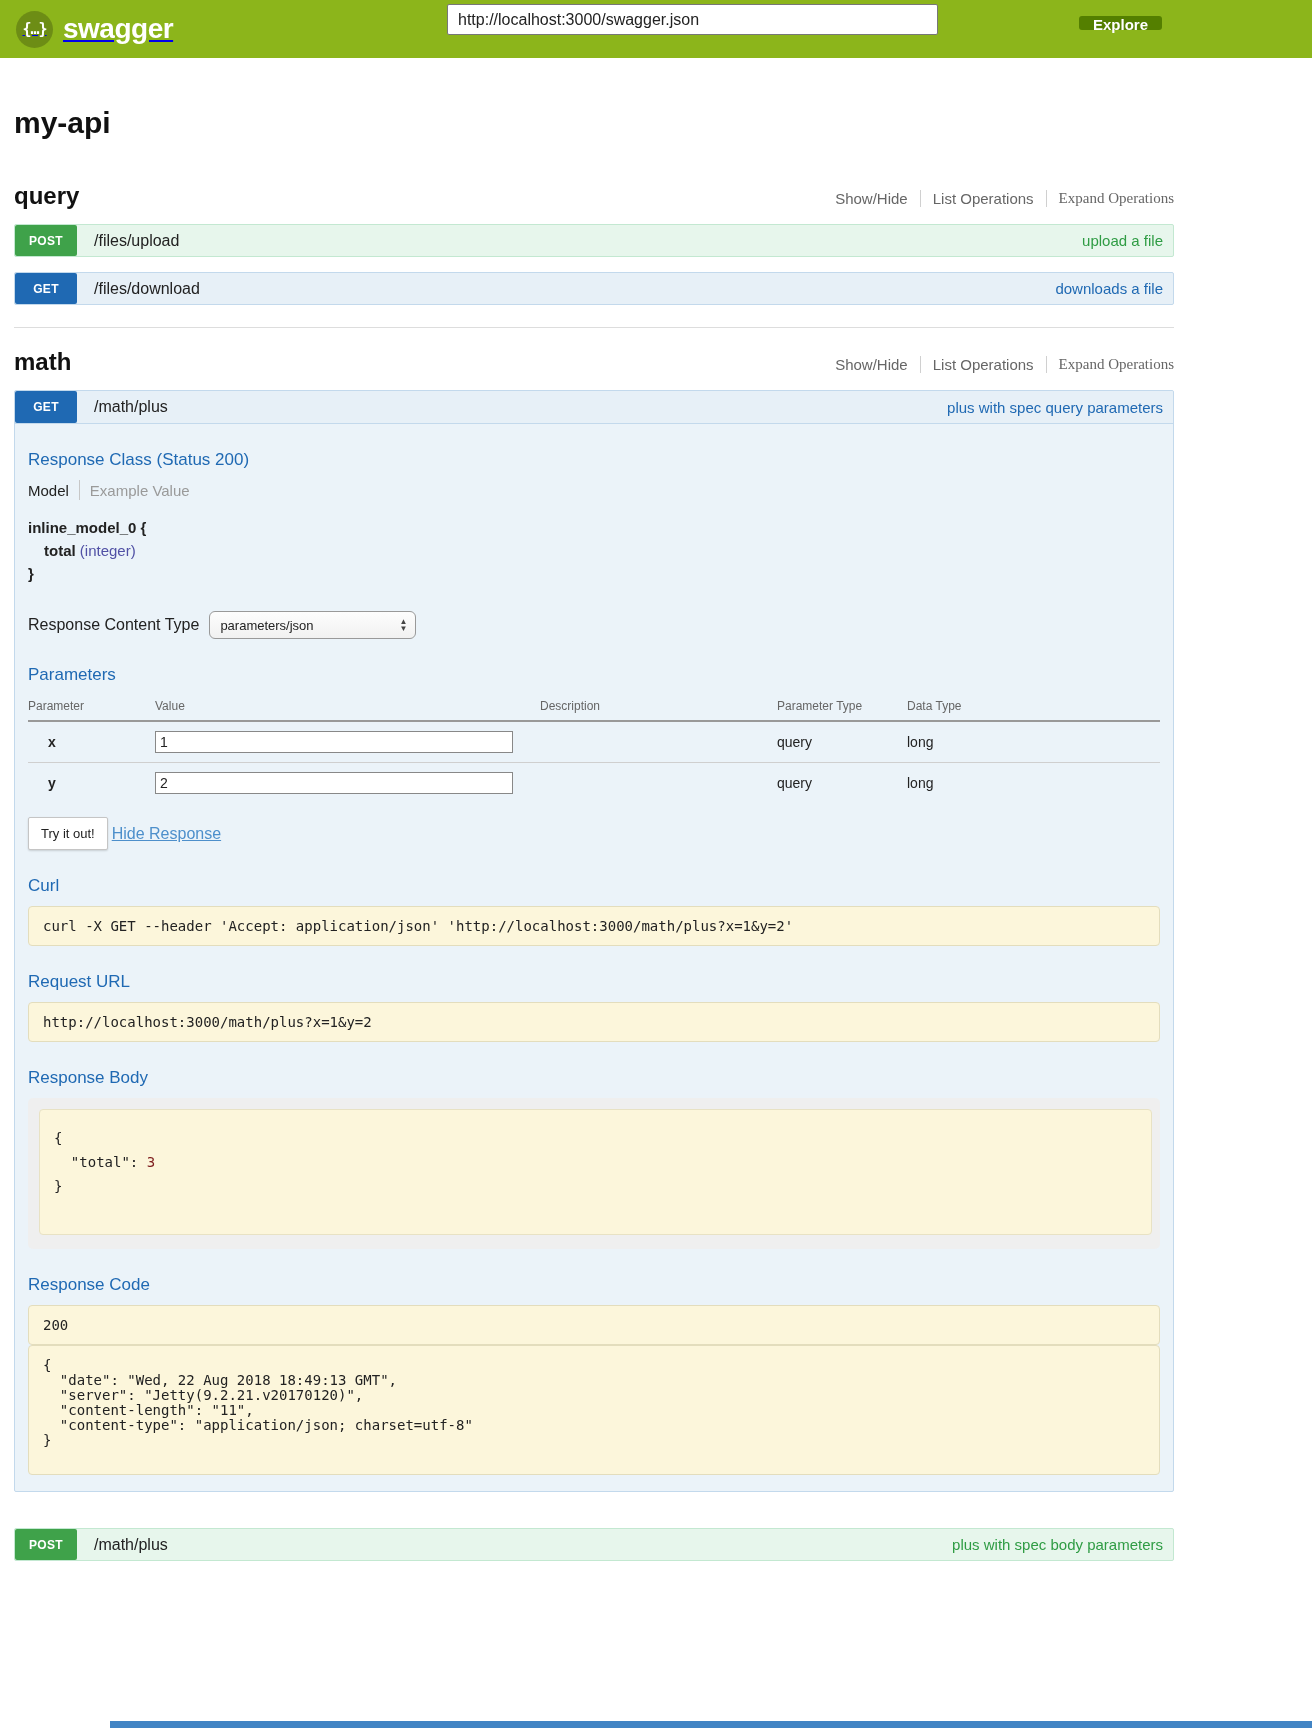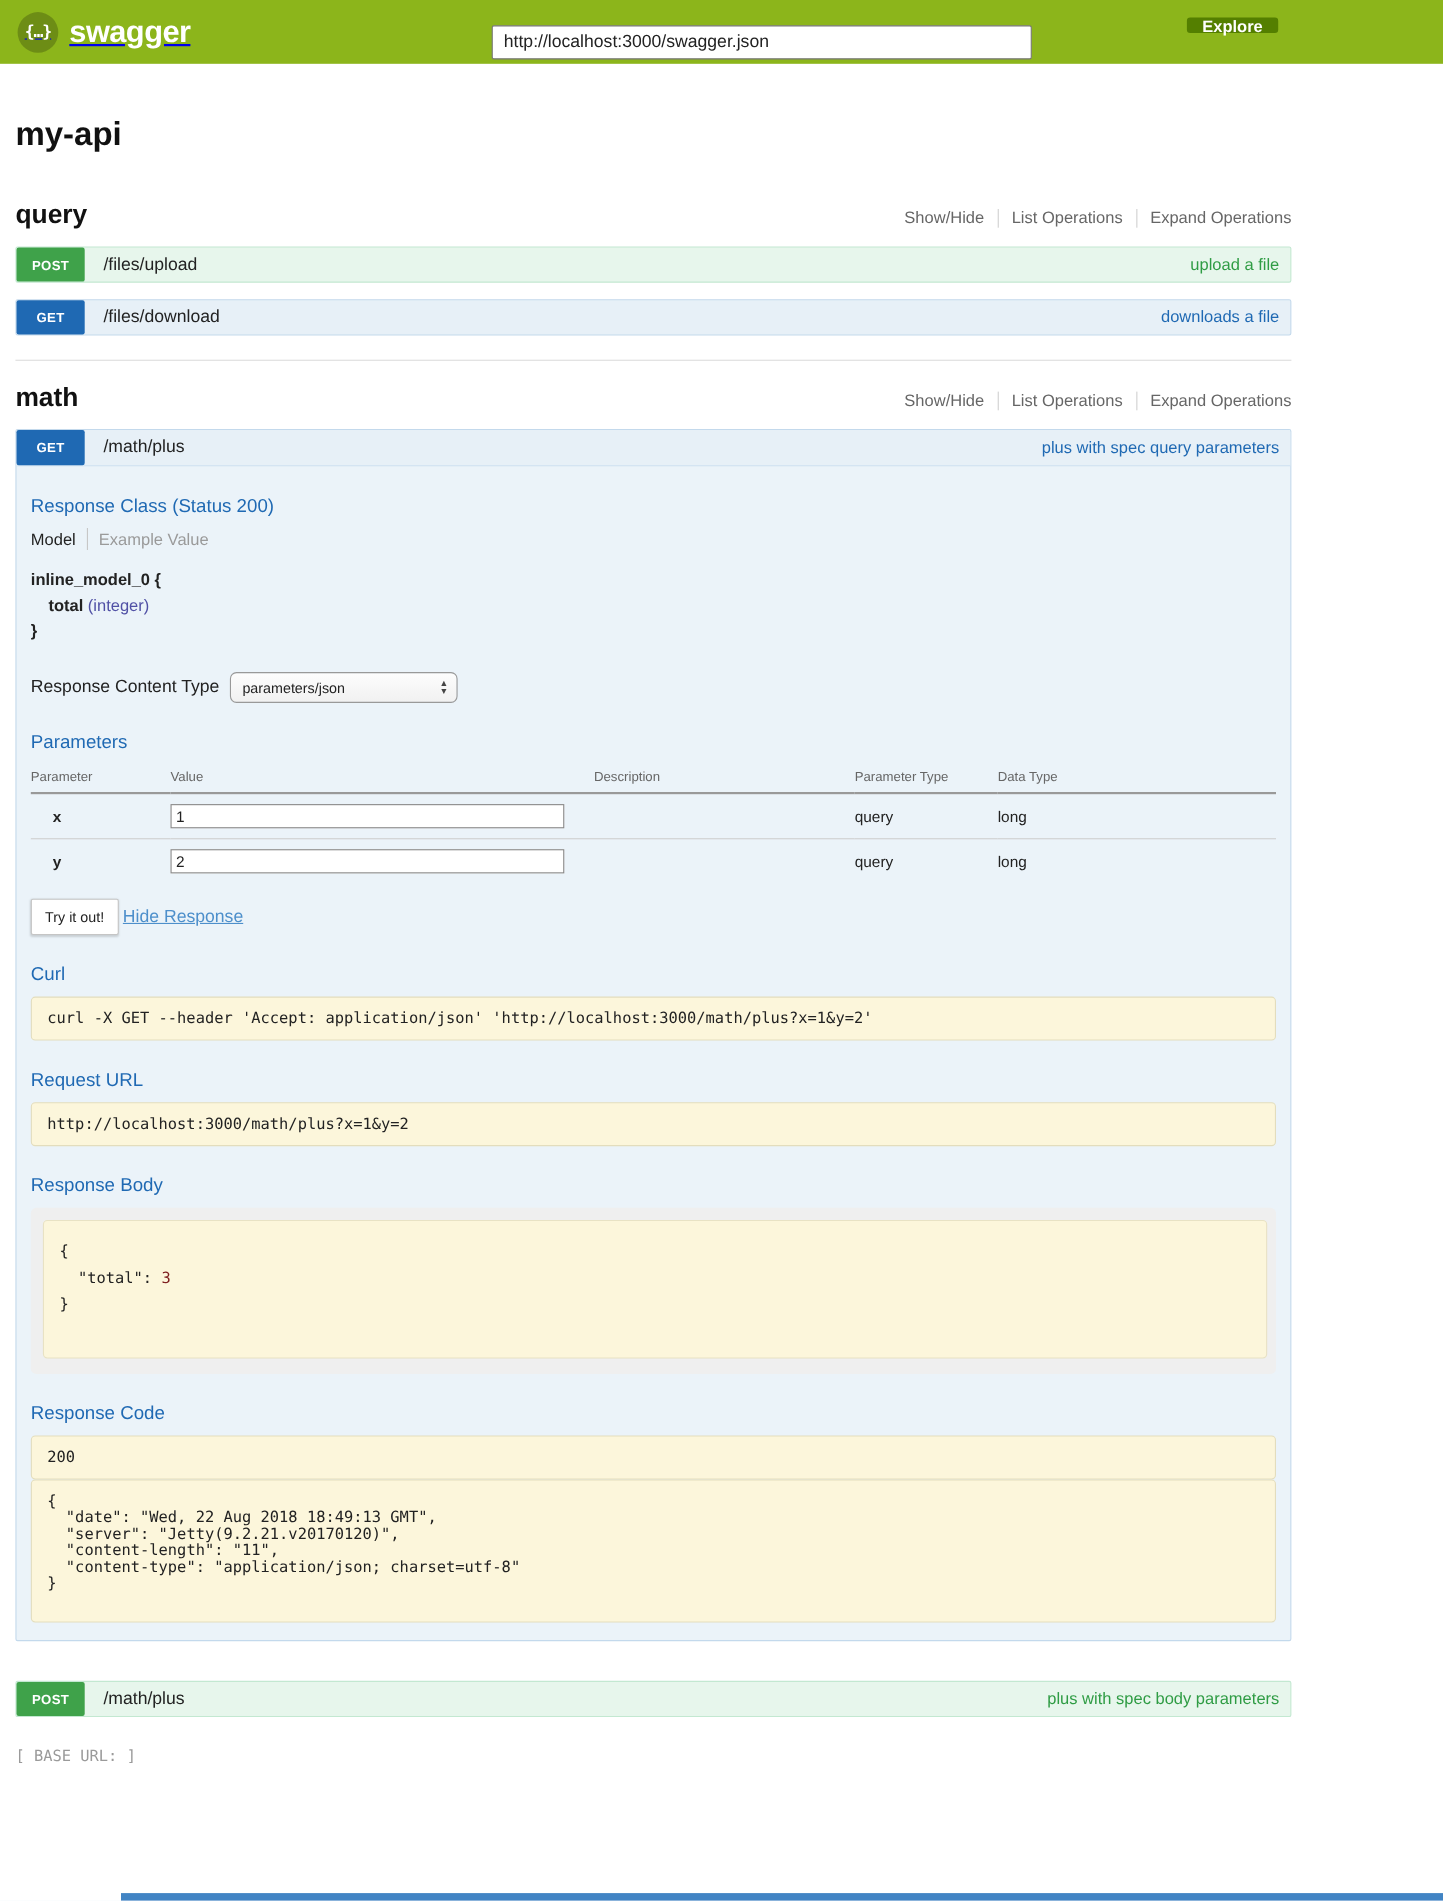--- a/index.html
+++ b/index.html
@@ -12,41 +12,41 @@
   
   .topbar { height:58px; background:#8cb51b; display:flex; align-items:center; padding:0 16px; }
   .brand { display:flex; align-items:center; gap:10px; }
   .logo-circle {
     width:37px; height:37px; border-radius:50%; background:rgba(0,0,0,0.22);
     color:#fff; display:flex; align-items:center; justify-content:center;
     font-family:"DejaVu Sans Mono", monospace; font-size:15px; font-weight:bold; letter-spacing:-1px;
   }
   .brand-name { color:#fff; font-size:28px; font-weight:bold; letter-spacing:-0.5px; }
   .url-input {
-    position:absolute; left:447px; top:23px; width:491px; height:31px;
+    position:absolute; left:447px; top:4px; width:491px; height:31px;
     border:1px solid #777; border-radius:2px; padding:0 10px; font-size:16px;
     font-family:"Liberation Sans", sans-serif; color:#222; background:#fff;
   }
   .explore-btn {
     position:absolute; right:150px; top:16px; height:14px;
     background:#547f00; color:#fff; border:none; border-radius:3px;
     font-size:15px; font-weight:bold; padding:0 14px; cursor:pointer;
     font-family:"Liberation Sans", sans-serif;
   }
 
   
   .wrap { width:1160px; margin-left:14px; }
   .page-title { font-size:30px; font-weight:bold; margin:48px 0 42px; color:#111; }
 
   .section-head { display:flex; align-items:baseline; margin:0 0 14px; }
   .section-title { font-size:24px; font-weight:bold; color:#111; }
   .section-links { margin-left:auto; display:flex; align-items:center; }
   .section-links a { color:#666; font-size:15px; text-decoration:none; padding:0 12px; }
   .section-links a + a { border-left:1px solid #d0d0d0; }
-  .section-links a:last-child { padding-right:0; }
+  .section-links a:last-child { padding-right:0;font-family:Liberation Serif, serif; }
 
   .section-divider { border:none; border-top:1px solid #dddddd; margin:22px 0 20px; }
 
   
   .op-heading {
     display:flex; align-items:center; height:33px;
     border:1px solid; border-radius:2px;
   }
   .op-row { margin-bottom:15px; }
   .op-heading.get  { background:#e7f0f7; border-color:#c3d9ec; }
@@ -286,17 +286,16 @@
 
     <div class="op-row" style="margin-top:36px;">
       <div class="op-heading post">
         <span class="method-badge post">POST</span>
         <a href="#" class="op-path">/math/plus</a>
         <a href="#" class="op-summary post">plus with spec body parameters</a>
       </div>
     </div>
   </div>
 
-  <div class="base-url">[ BASE URL: ]</div>
 
 </div>
 
 <div class="bottom-bar"></div>
 
 </body></html>

